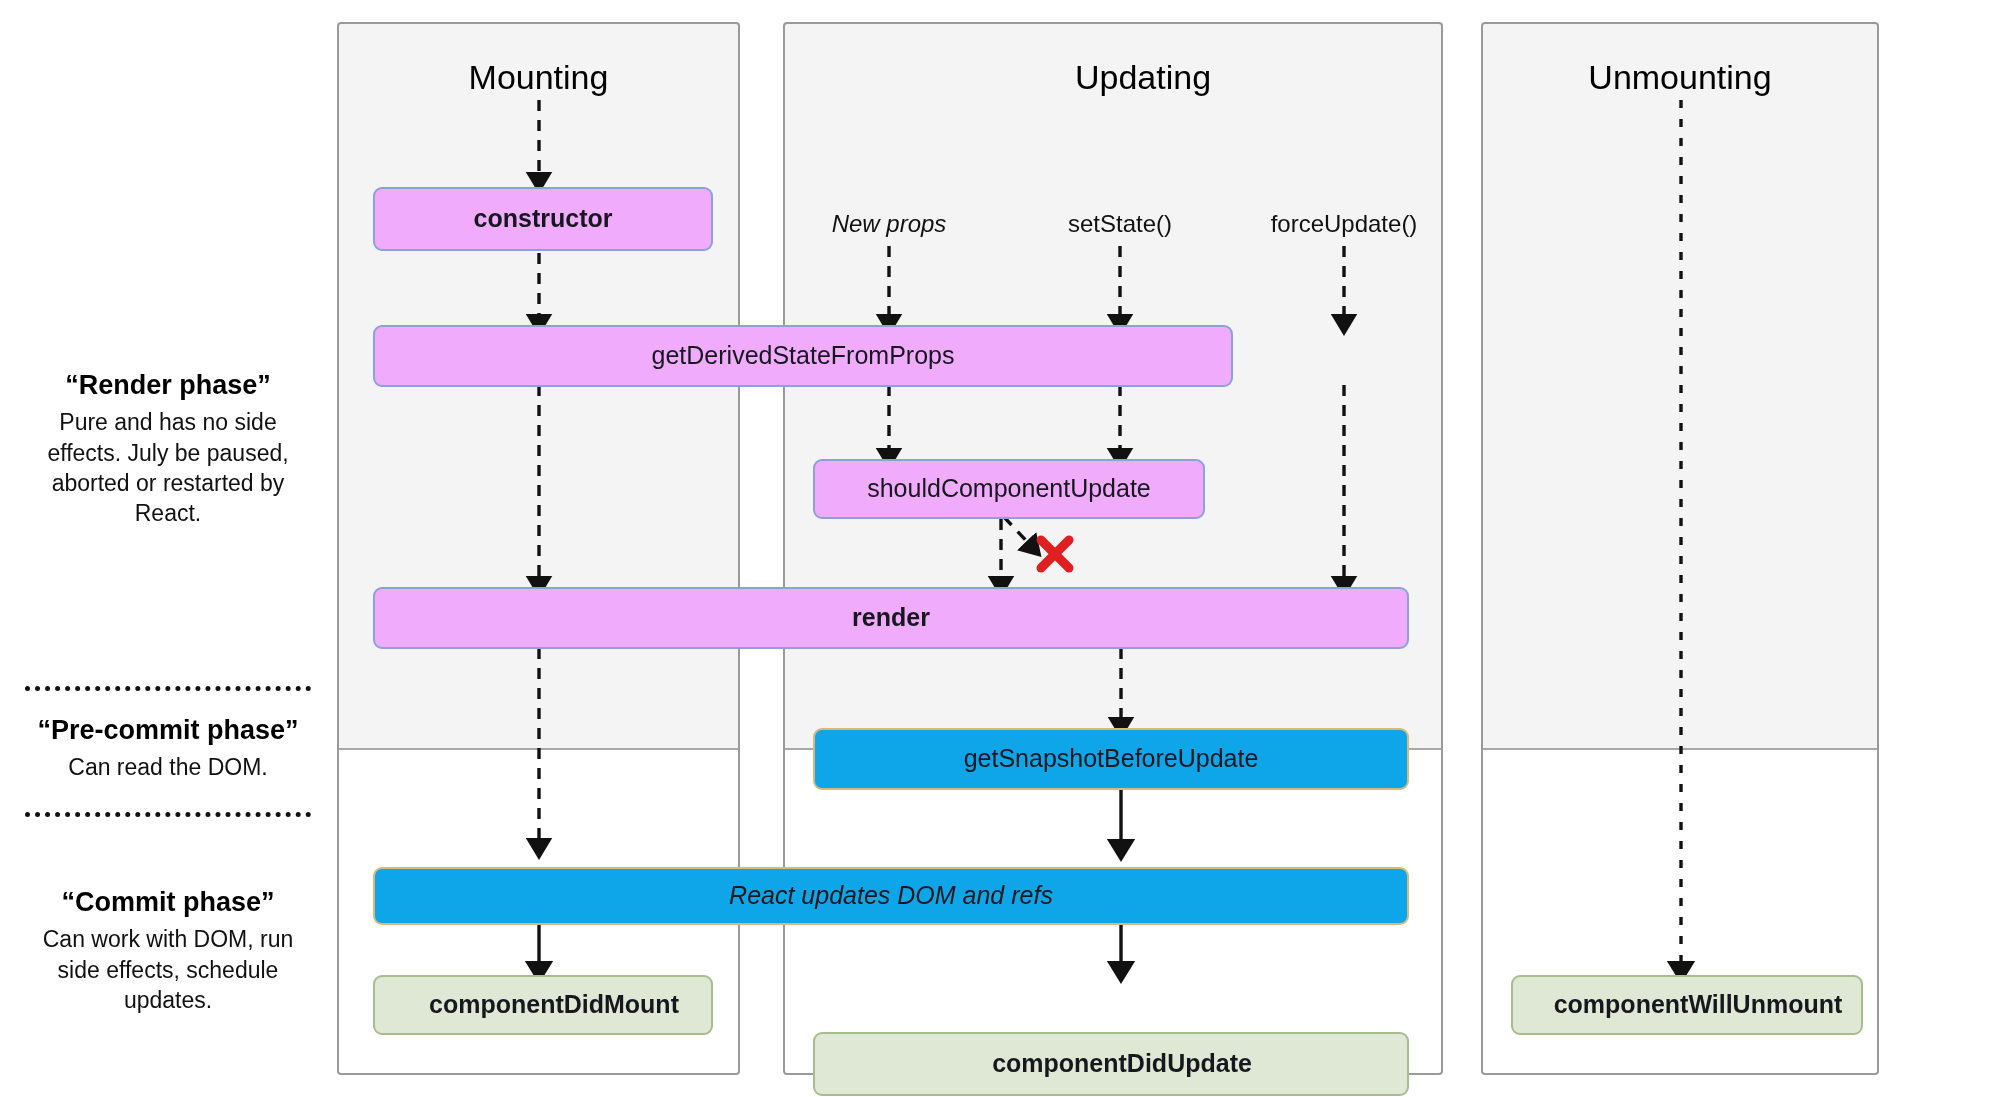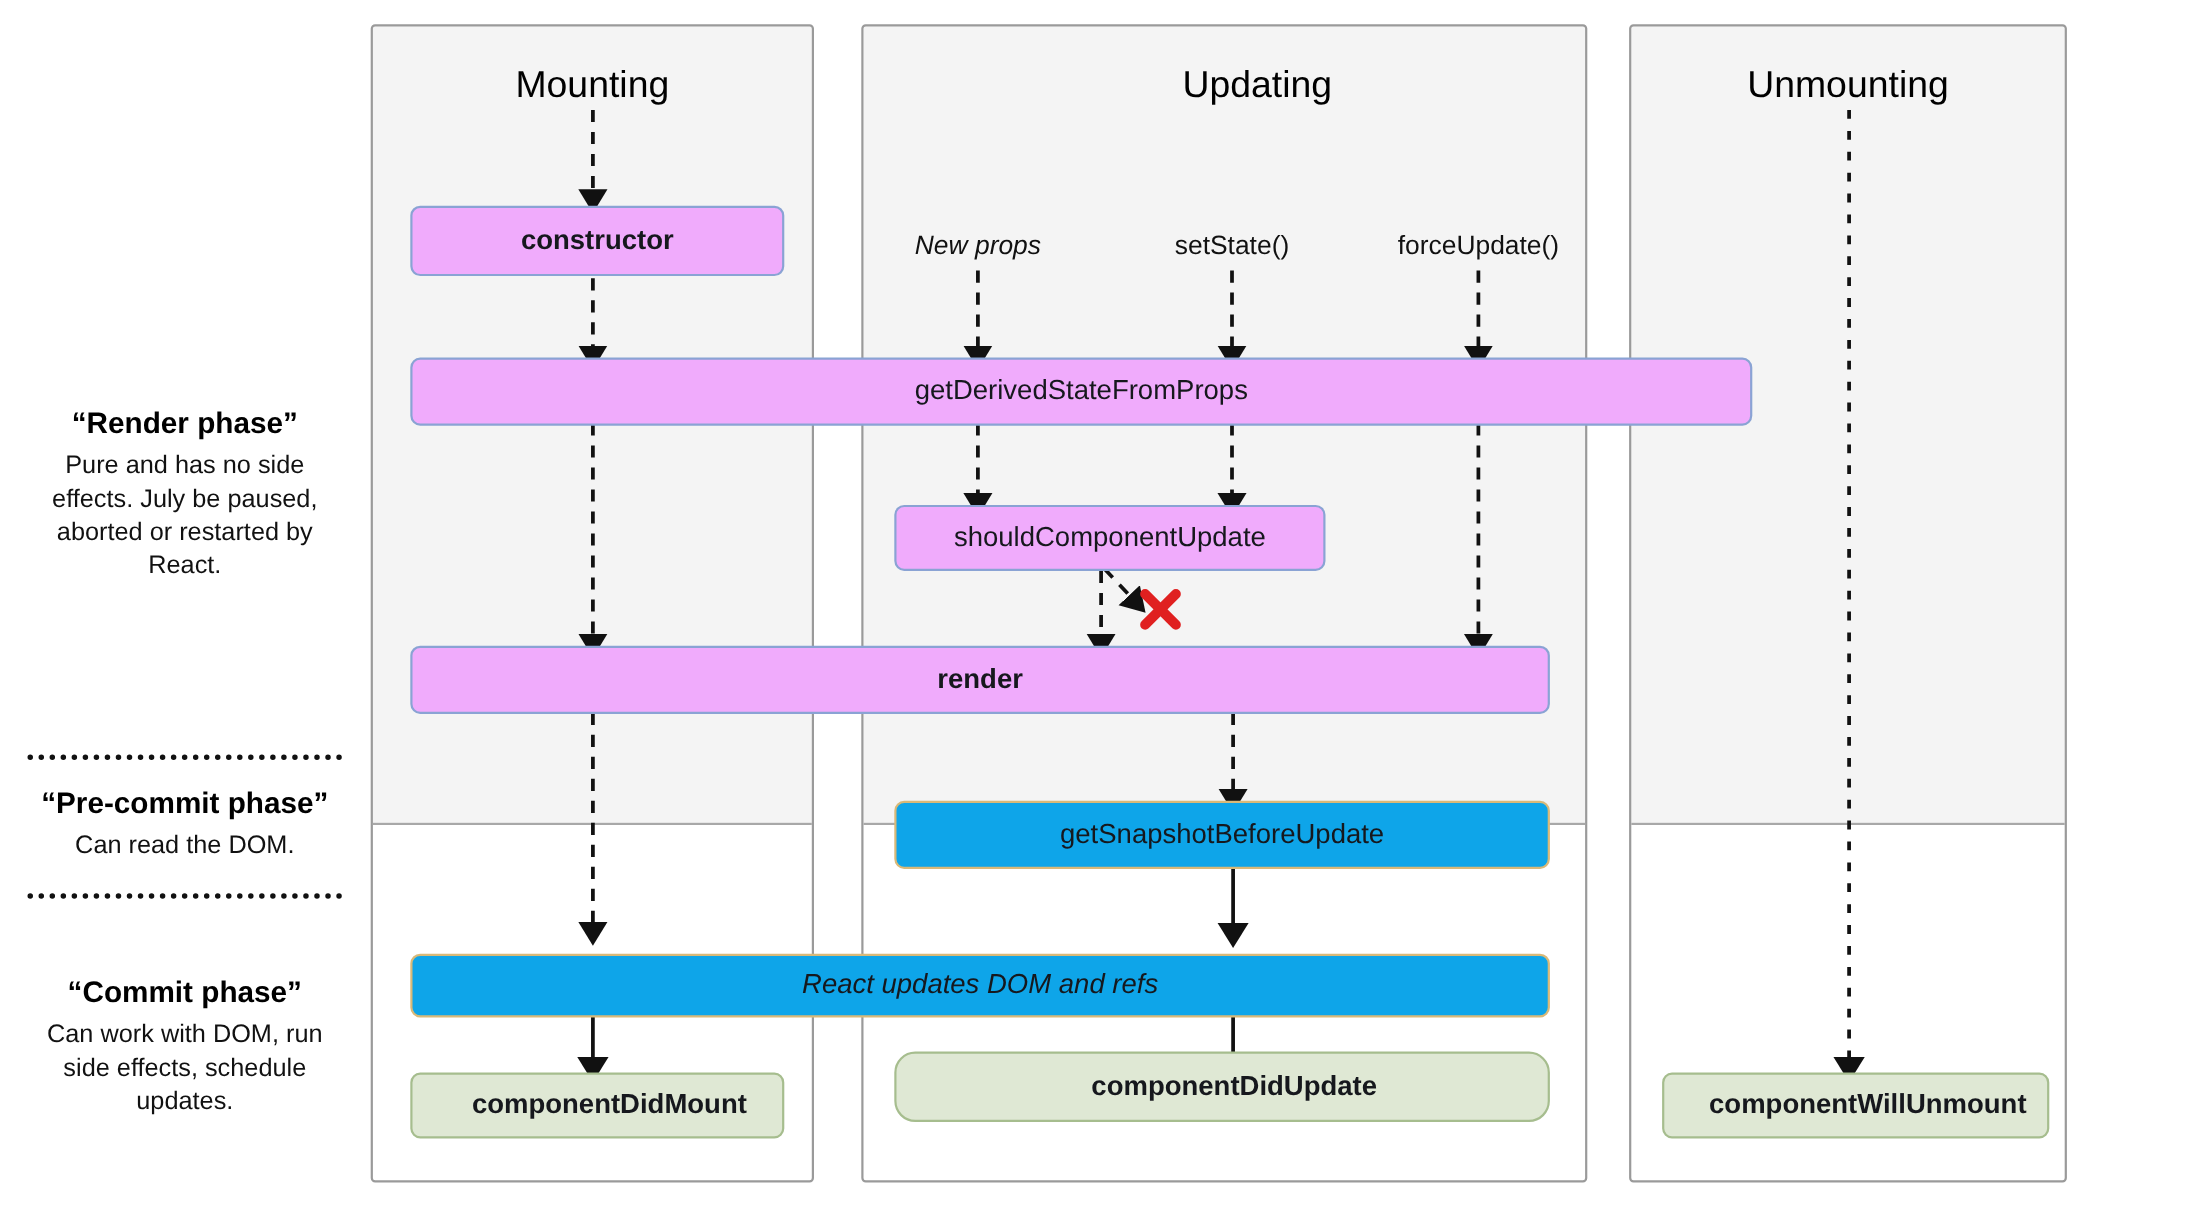--- a/index.html
+++ b/index.html
@@ -176,29 +176,29 @@
       <line x1="1069" y1="540" x2="1041" y2="568"></line>
     </g>
   </svg>
 
   <div class="trigger italic" style="left:889px;top:210px;">New props</div>
   <div class="trigger" style="left:1120px;top:210px;">setState()</div>
   <div class="trigger" style="left:1344px;top:210px;">forceUpdate()</div>
 
   <div class="node blue bold" style="left:373px;top:187px;width:340px;height:64px;">constructor</div>
 
-  <div class="node blue" style="left:373px;top:325px;width:1220px;height:62px;">getDerivedStateFromProps</div>
+  <div class="node blue" style="left:373px;top:325px;width:860px;height:62px;">getDerivedStateFromProps</div>
 
   <div class="node blue" style="left:813px;top:459px;width:392px;height:60px;">shouldComponentUpdate</div>
 
   <div class="node blue bold" style="left:373px;top:587px;width:1036px;height:62px;">render</div>
 
   <div class="node yellow" style="left:813px;top:728px;width:596px;height:62px;">getSnapshotBeforeUpdate</div>
 
   <div class="node yellow italic" style="left:373px;top:867px;width:1036px;height:58px;">React updates DOM and refs</div>
 
   <div class="node green bold" style="left:373px;top:975px;width:340px;height:60px;">componentDidMount</div>
 
-  <div class="node green bold" style="left:813px;top:956px;width:596px;height:64px;border-radius:19px;">componentDidUpdate</div>
+  <div class="node green bold" style="left:813px;top:1032px;width:596px;height:64px;">componentDidUpdate</div>
 
   <div class="node green bold" style="left:1511px;top:975px;width:352px;height:60px;">componentWillUnmount</div>
 
 </div>
 
 </body></html>

